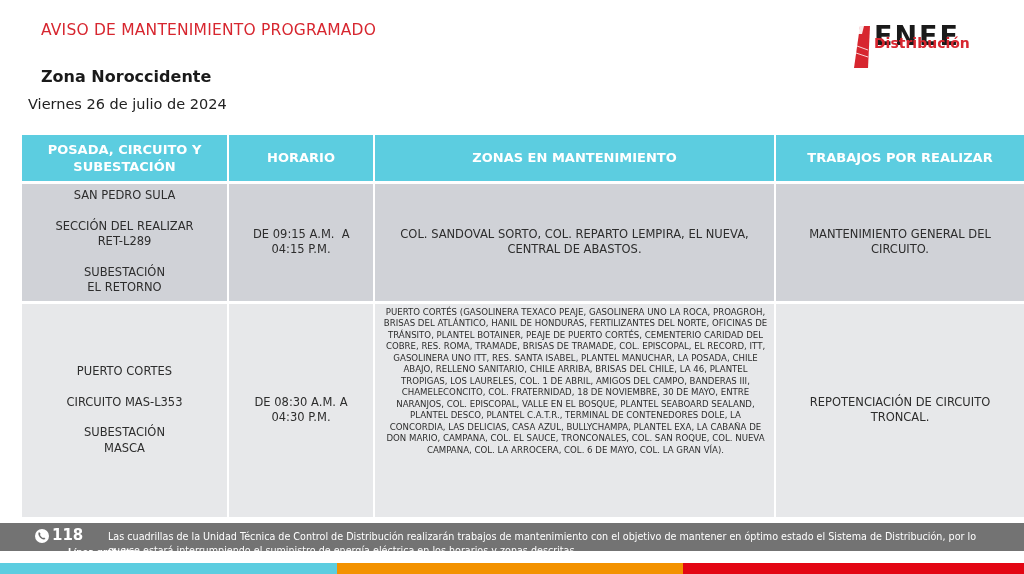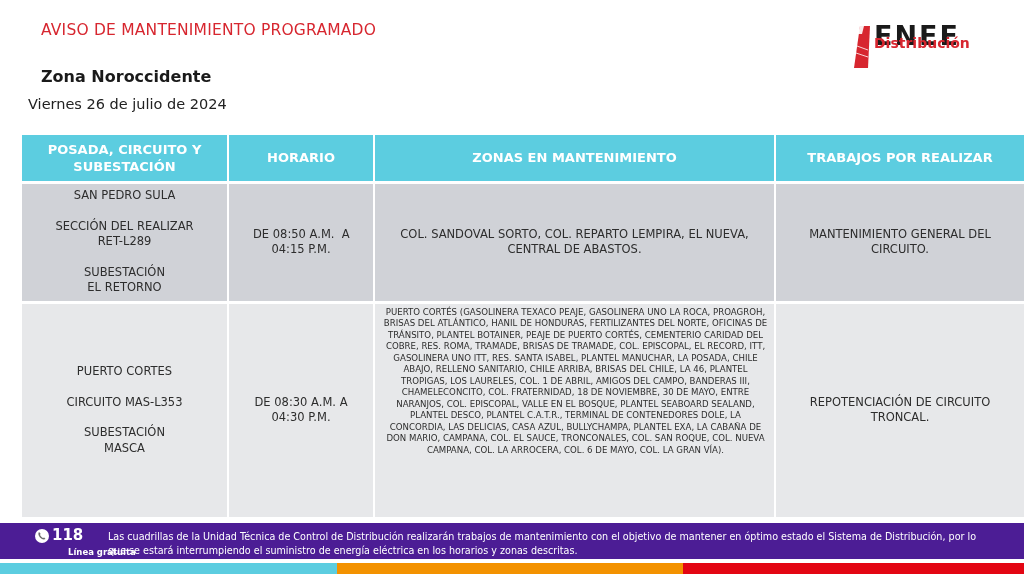--- a/index.html
+++ b/index.html
@@ -61,22 +61,22 @@
   tr.row-2 td { background: #e7e8ea; height: 215px; }
   .sector-block p { margin: 0; }
   .sector-block p + p { margin-top: 15px; }
   td.zones-long {
     font-size: 8.6px !important; line-height: 11.5px !important;
     text-align: right; padding: 3px 6px 3px 8px !important;
     vertical-align: top !important;
   }
 
   .footer {
-    position: absolute; left: 0; top: 523px; width: 1024px; height: 36px;
-    background: #4c1d95;
+    position: absolute; left: 0; top: 523px; width: 1024px; height: 28px;
+    background: #737373;
   }
   .hotline { position: absolute; left: 26px; top: 4px; width: 68px; height: 34px; }
   .phone-circle {
     position: absolute; left: 9px; top: 2px; width: 14px; height: 14px;
     border-radius: 50%; background: #ffffff;
   }
   .phone-circle svg { position: absolute; left: 2px; top: 2px; }
   .hotline-num {
     position: absolute; left: 26px; top: -1px;
     font-family: "DejaVu Sans", sans-serif; font-weight: bold;
@@ -133,21 +133,21 @@
   <tbody>
     <tr class="row-1">
       <td>
         <div class="sector-block">
           <p>SAN PEDRO SULA</p>
           <p><span>SECCIÓN DEL REALIZAR</span><br><span>RET-L289</span></p>
           <p><span>SUBESTACIÓN</span><br><span>EL RETORNO</span></p>
         </div>
       </td>
       <td>
-        <span style="white-space:pre">DE 08:50 A.M.  A</span><br>
+        <span style="white-space:pre">DE 09:15 A.M.  A</span><br>
         <span>04:15 P.M.</span>
       </td>
       <td style="padding:4px 14px">COL. SANDOVAL SORTO, COL. REPARTO LEMPIRA, EL NUEVA, CENTRAL DE ABASTOS.</td>
       <td>MANTENIMIENTO GENERAL DEL CIRCUITO.</td>
     </tr>
     <tr class="row-2">
       <td>
         <div class="sector-block">
           <p>PUERTO CORTES</p>
           <p><span>CIRCUITO MAS-L353</span></p>

